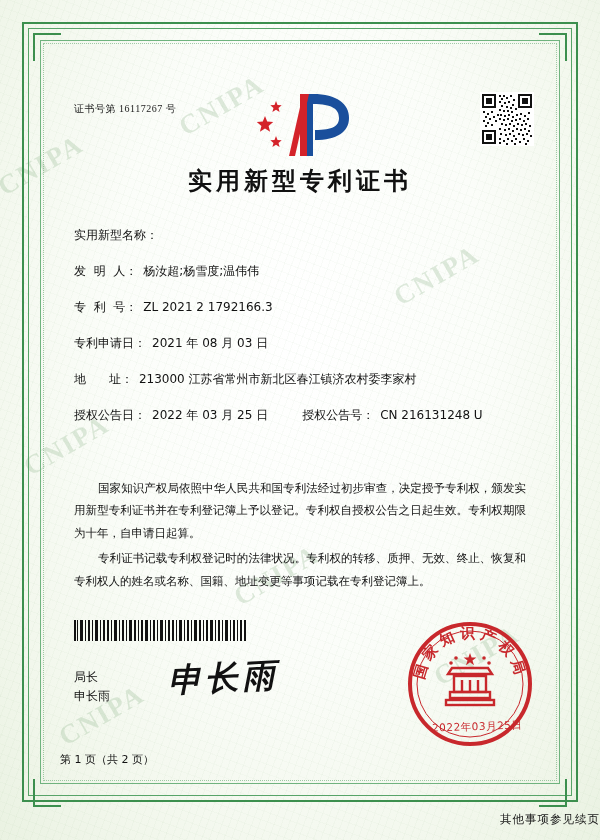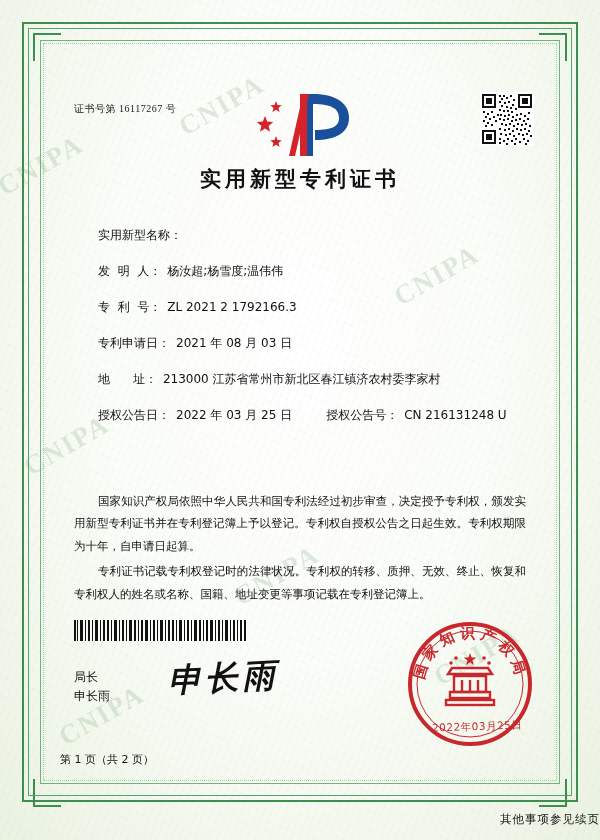--- a/index.html
+++ b/index.html
@@ -133,41 +133,40 @@
   }
 
   
   .title {
     position: absolute;
     top: 105px;
     left: 0;
     width: 100%;
     text-align: center;
     font-family: "DejaVu Sans", "Liberation Sans", sans-serif;
-    font-size: 21px;
+    font-size: 24px;
     font-weight: bold;
     color: #111;
     letter-spacing: 4px;
   }
 
   
   .fields {
     position: absolute;
     top: 168px;
     left: 14px;
     width: 452px;
     font-size: 12px;
     color: #121212;
   }
   .row {
     display: flex;
     align-items: baseline;
     margin-bottom: 20.5px;
     line-height: 1.3;
-    margin-left: 24px;
   }
   .label {
     white-space: pre;
     flex: 0 0 auto;
     font-size: 12px;
     color: #121212;
   }
   .value {
     margin-left: 6px;
     font-size: 12px;
@@ -177,21 +176,21 @@
     margin-left: 34px;
     white-space: pre;
   }
   .row.two-col .second-value {
     margin-left: 6px;
   }
 
   
   .paras {
     position: absolute;
-    top: 430px;
+    top: 417px;
     left: 14px;
     width: 452px;
     font-size: 11.5px;
     color: #121212;
     line-height: 1.95;
     text-align: justify;
   }
   .paras p {
     margin: 0 0 3px 0;
     text-indent: 24px;

